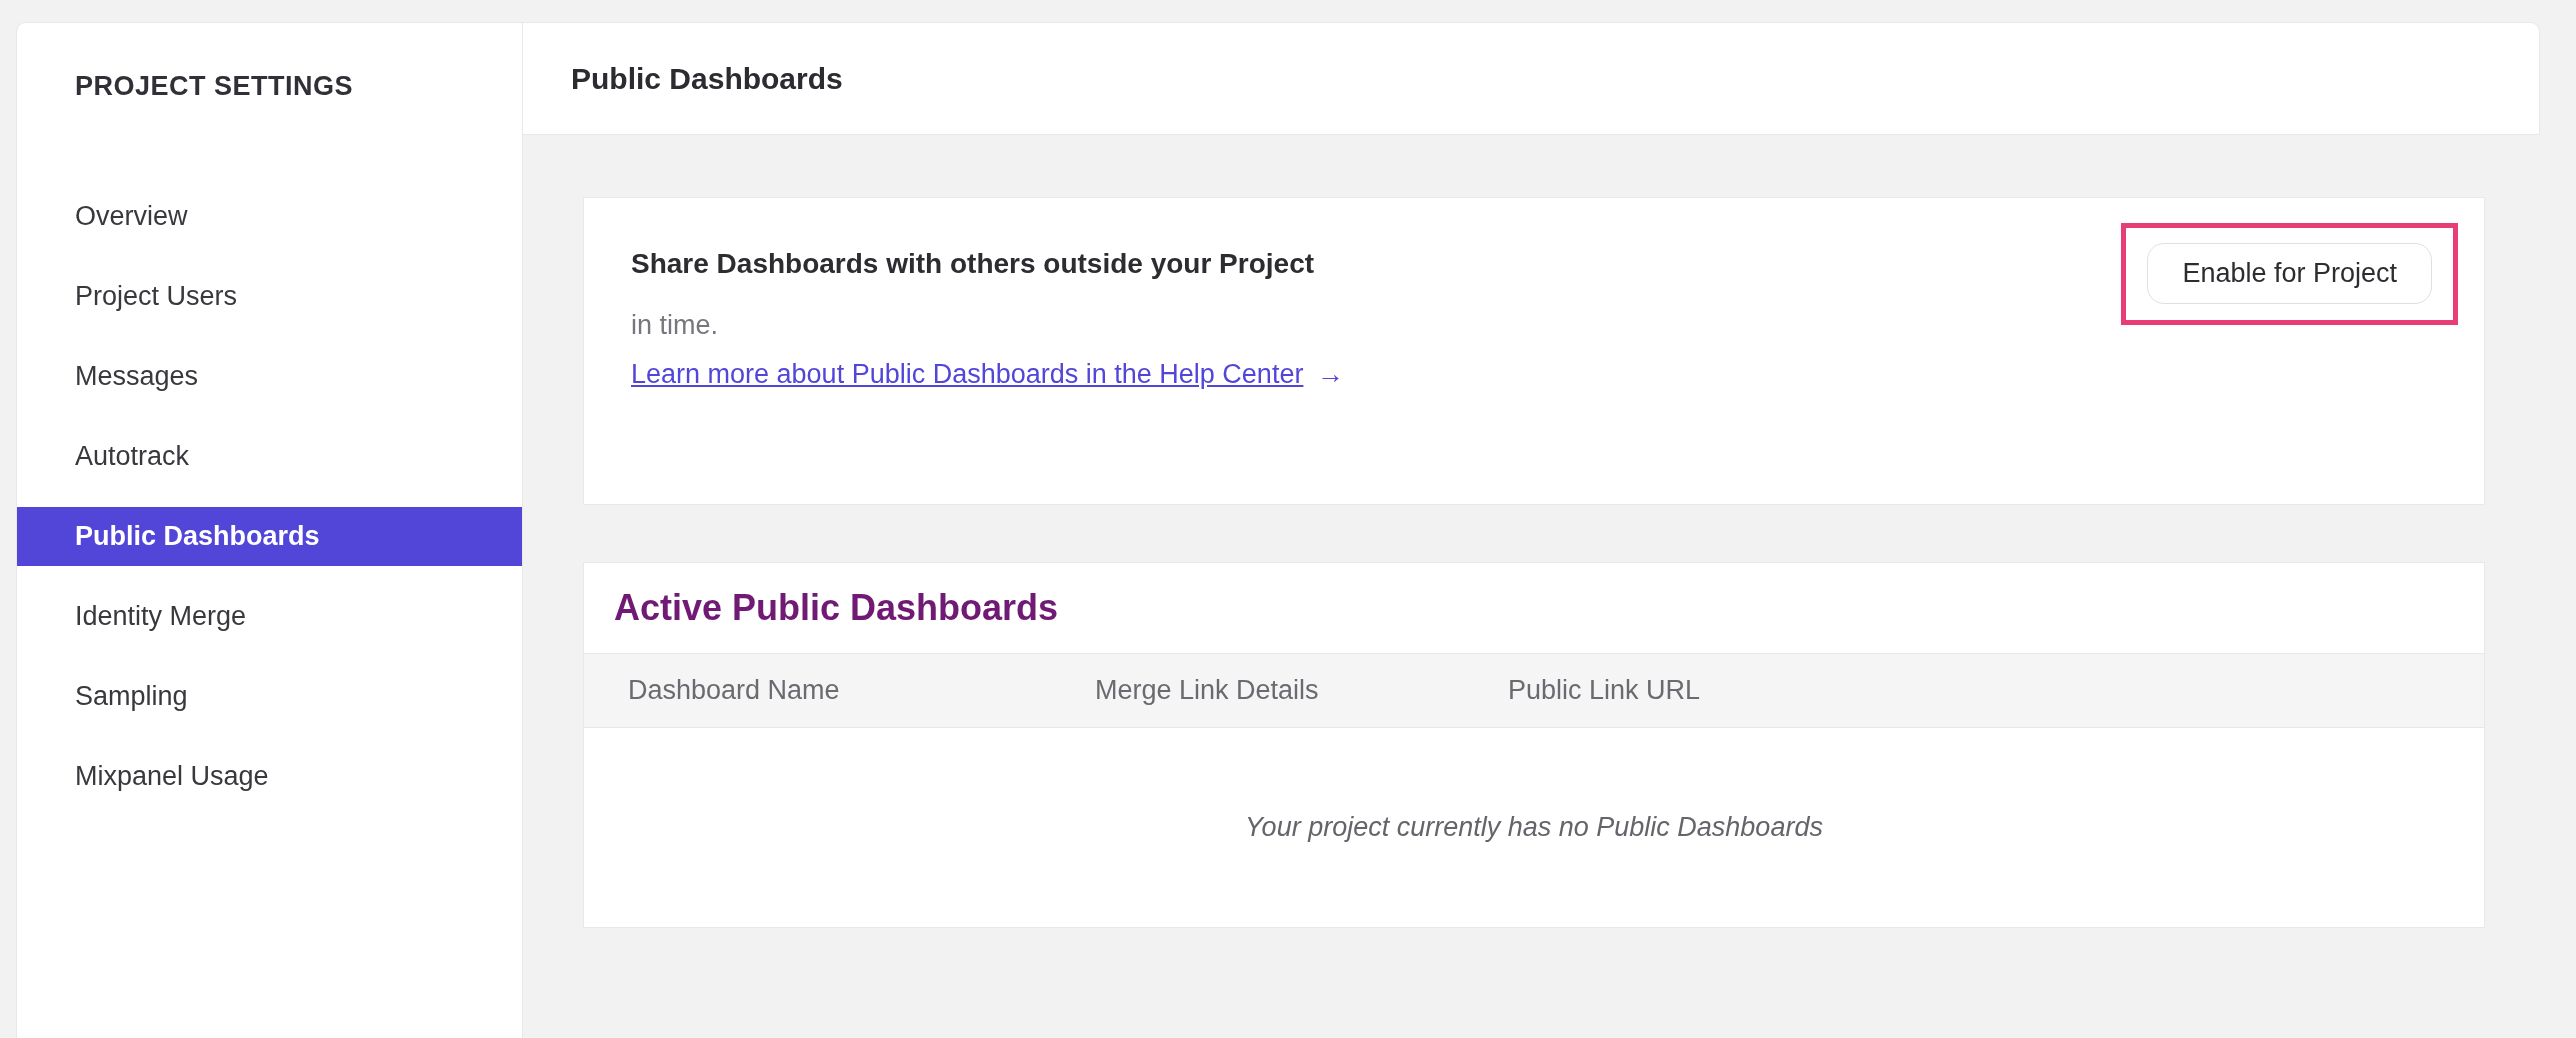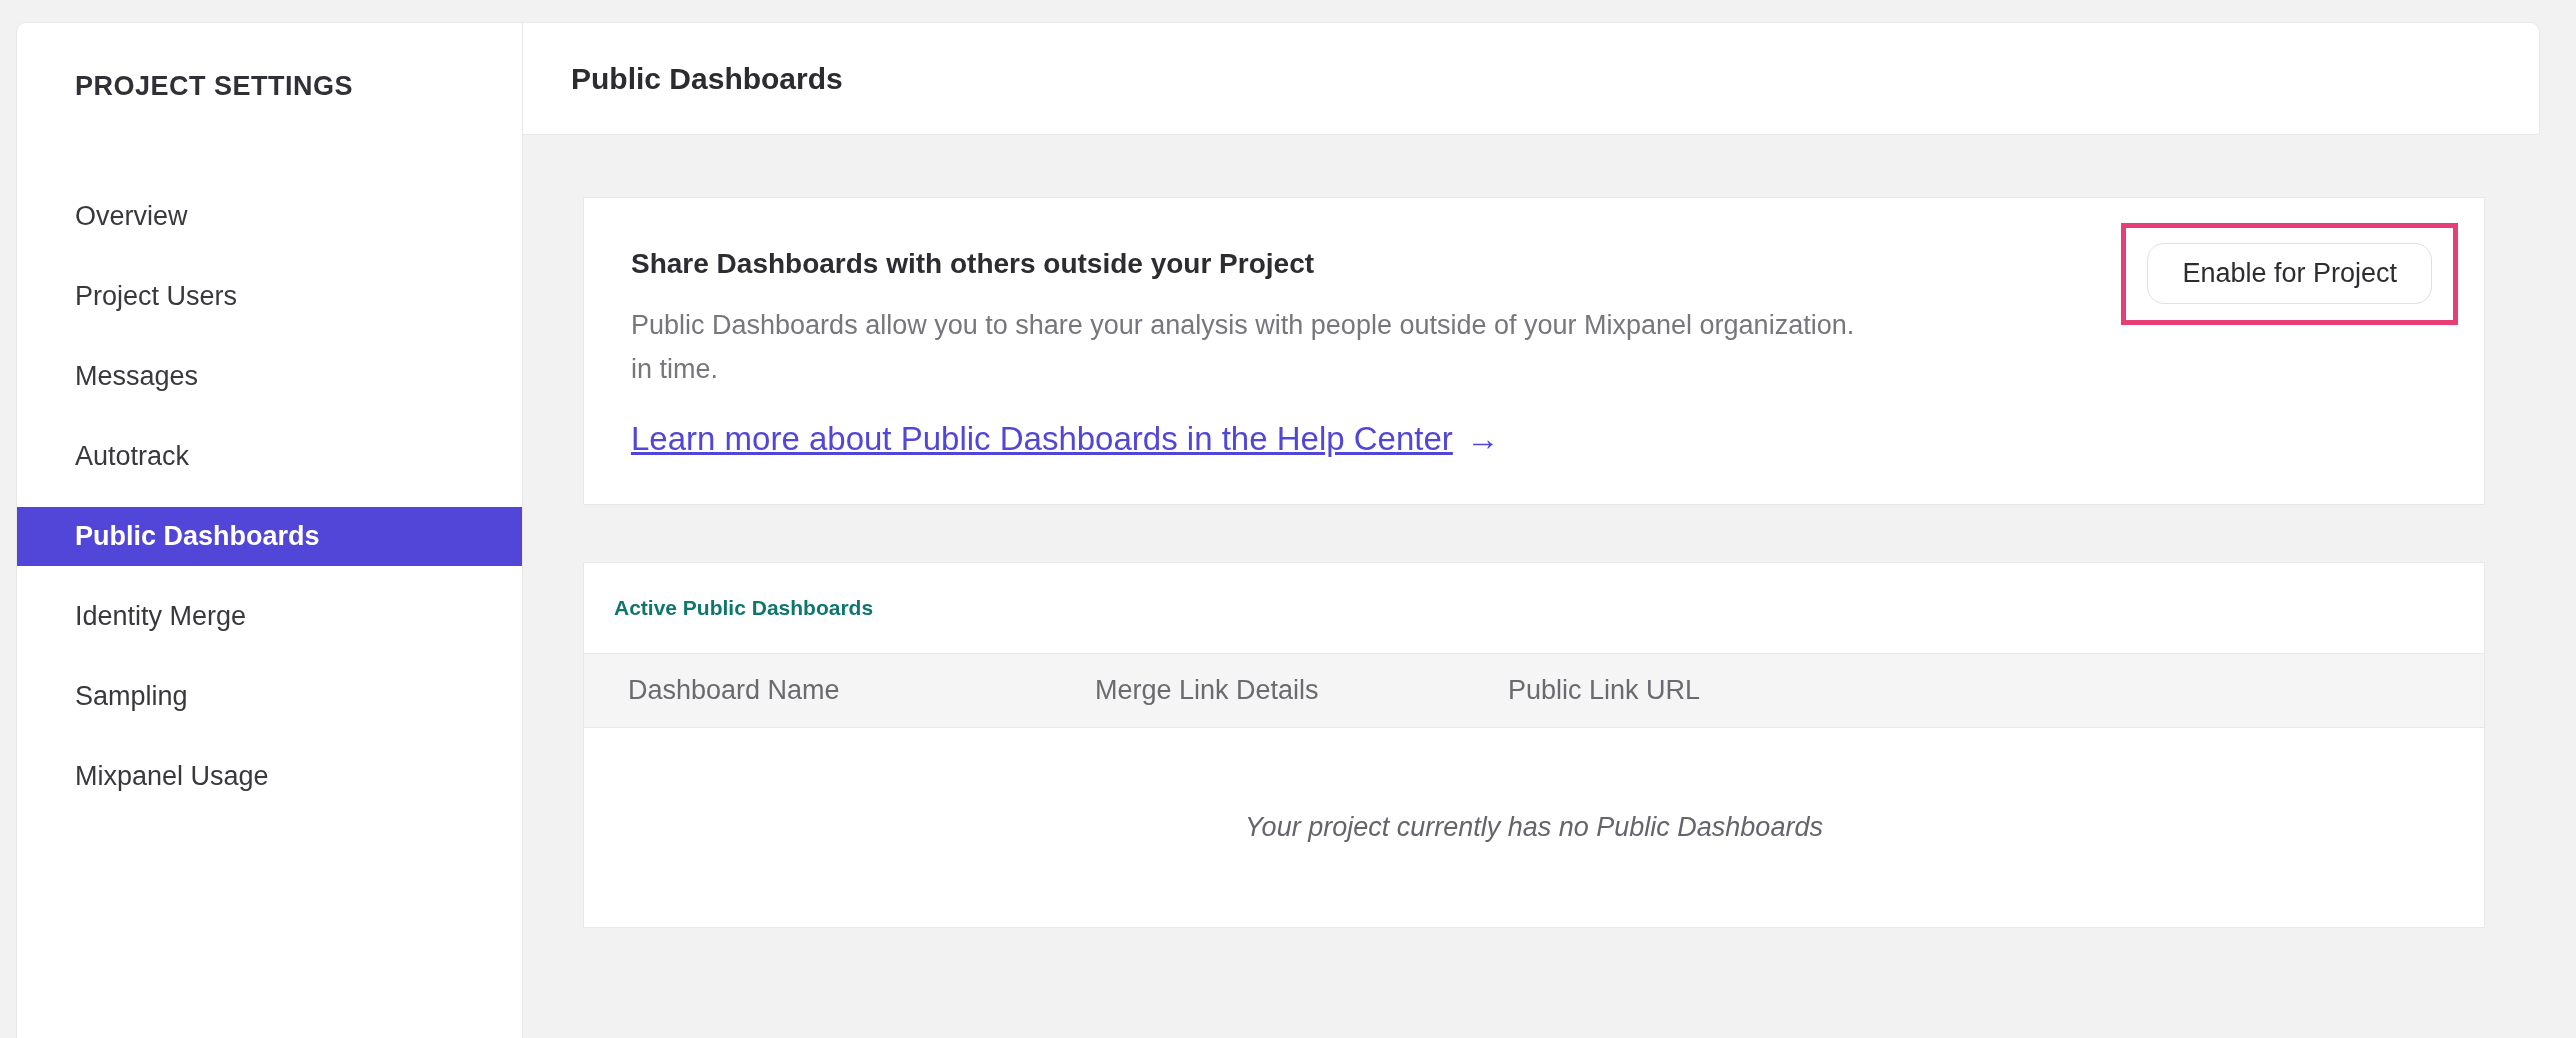--- a/index.html
+++ b/index.html
@@ -58,39 +58,39 @@
     position:absolute; left:583px; width:1902px;
     background:var(--panel); border:1px solid var(--border);
   }
   .card.share{ top:197px; height:308px; }
   .card.active{ top:562px; height:366px; }
 
   .share-body{ padding:50px 0 0 47px; }
   .share-heading{ font-size:28px; font-weight:700; color:#2c2c31; margin-bottom:23px; }
   .share-text{ font-size:27px; color:var(--gray); line-height:44px; }
   .share-text span{ display:block; }
-  .share-link-row{ margin-top:29px; font-size:33px; }
+  .share-link-row{ margin-top:12px; font-size:27px; }
   .share-link{ color:var(--purple); text-decoration:underline; cursor:pointer; }
   .share-arrow{ color:var(--purple); margin-left:13.4px; text-decoration:none; }
 
   .annotation-box{
     position:absolute; top:25px; right:26px;
     border:5.7px solid var(--pink);
     padding:15.3px 21px; background:transparent;
   }
   .enable-btn{
     height:61px; padding:0 34px;
     background:#ffffff; border:1.9px solid #e0e0e3; border-radius:17px;
     font-size:27px; font-weight:500; color:#2c2c31;
     font-family:inherit; cursor:pointer; white-space:nowrap;
   }
 
   .active-heading{
     height:90px; line-height:90px; padding-left:30px;
-    font-size:21px; font-weight:700; color:#0f766e;
+    font-size:36px; font-weight:700; color:#701a75;
   }
   .table-head{
     height:75px; background:var(--theadbg);
     border-top:1px solid var(--border); border-bottom:1px solid var(--border);
     display:grid; grid-template-columns:467px 413px 1fr;
     padding-left:44px; align-items:center;
     font-size:27px; color:var(--thead);
   }
   .table-empty{
     height:199px; display:flex; align-items:center; justify-content:center;
@@ -115,21 +115,20 @@
 </aside>
 
 <header class="main-header">
   <h1 class="page-title">Public Dashboards</h1>
 </header>
 
 <section class="card share">
   <div class="share-body">
     <div class="share-heading">Share Dashboards with others outside your Project</div>
     <div class="share-text">
-      <span>Public Dashboards allow you to share your analysis with people outside of your Mixpanel organization.</span>
       <span>in time.</span>
     </div>
     <div class="share-link-row">
       <a class="share-link">Learn more about Public Dashboards in the Help Center</a><span class="share-arrow">→</span>
     </div>
   </div>
   <div class="annotation-box">
     <button class="enable-btn">Enable for Project</button>
   </div>
 </section>

